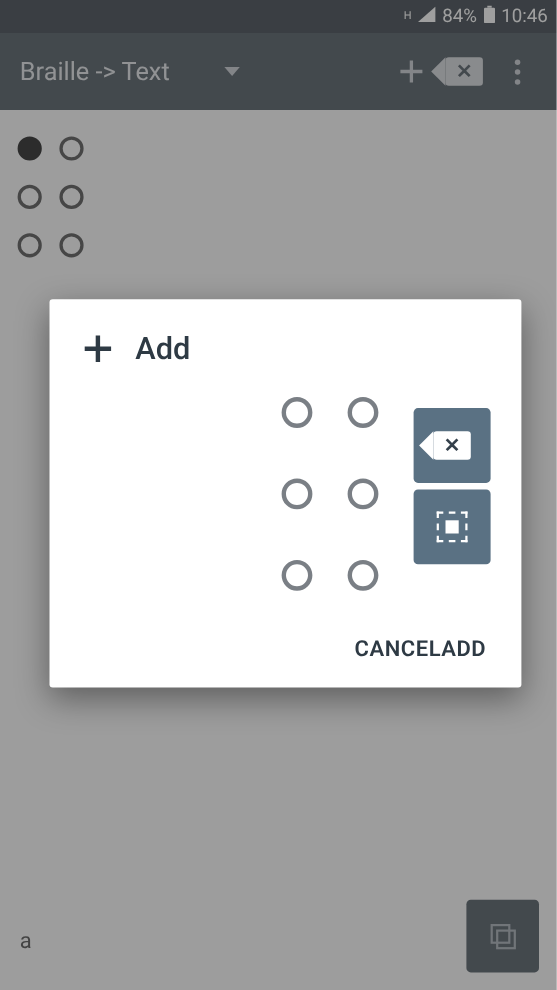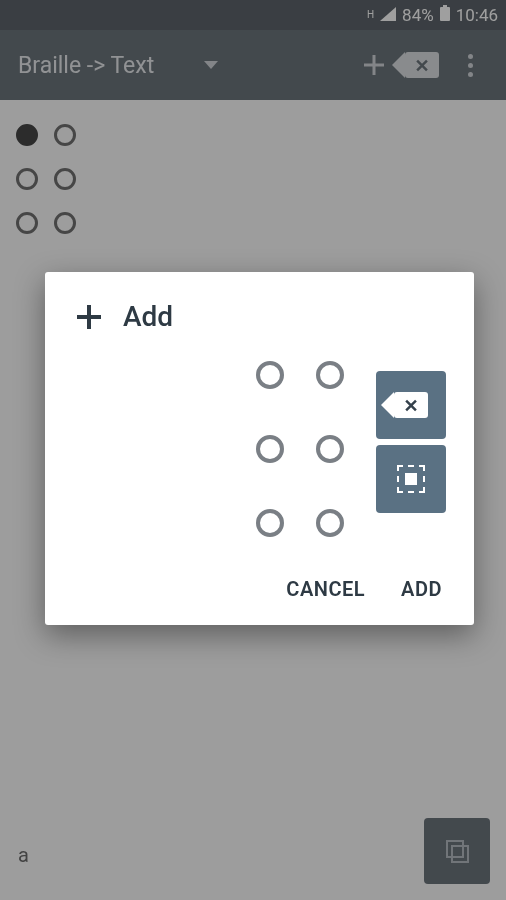--- a/index.html
+++ b/index.html
@@ -147,21 +147,20 @@
   .sq-btn {
     width: 70px; height: 68px;
     background: #5a7183;
     border-radius: 4px;
     display:flex; align-items:center; justify-content:center;
   }
 
   .dialog-footer {
     display: flex;
     justify-content: flex-end;
-    gap: 36px;
     font-size: 20px;
     font-weight: 600;
     color: #2e3a44;
     padding: 10px 4px 6px;
   }
   .dialog-footer div { letter-spacing: 0.5px; }
 
   
   .backspace-shape {
     position: relative;

